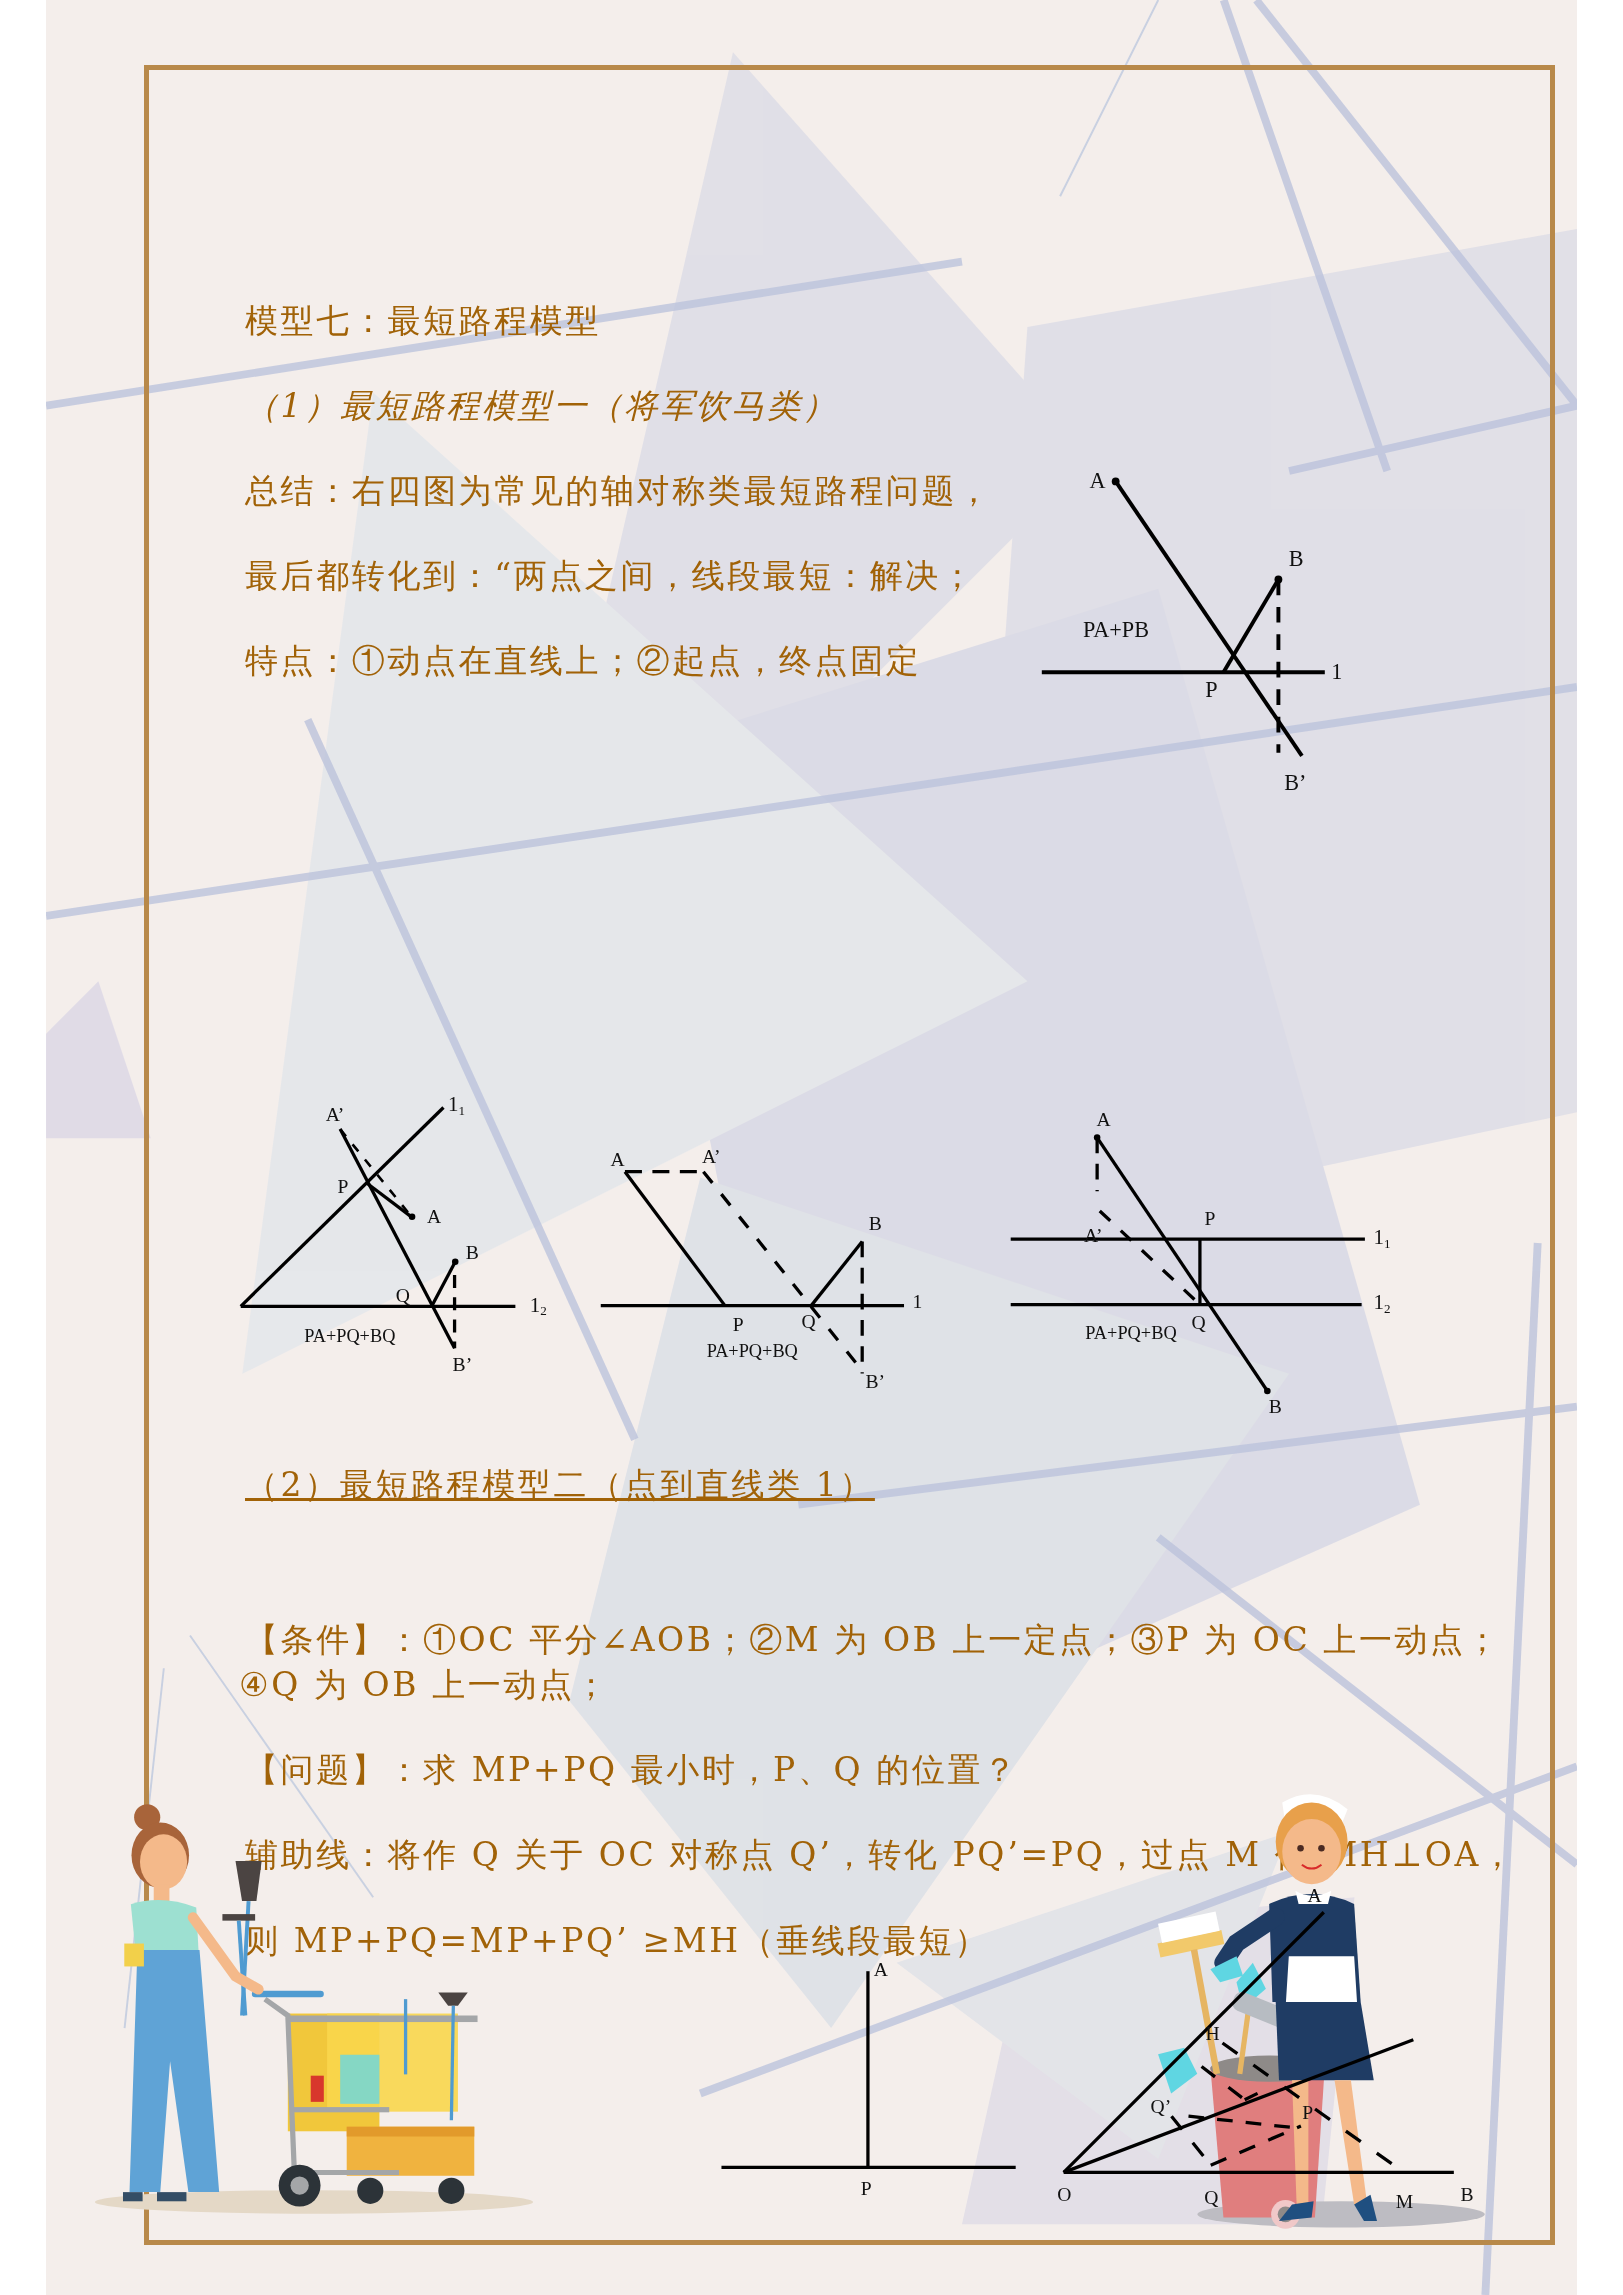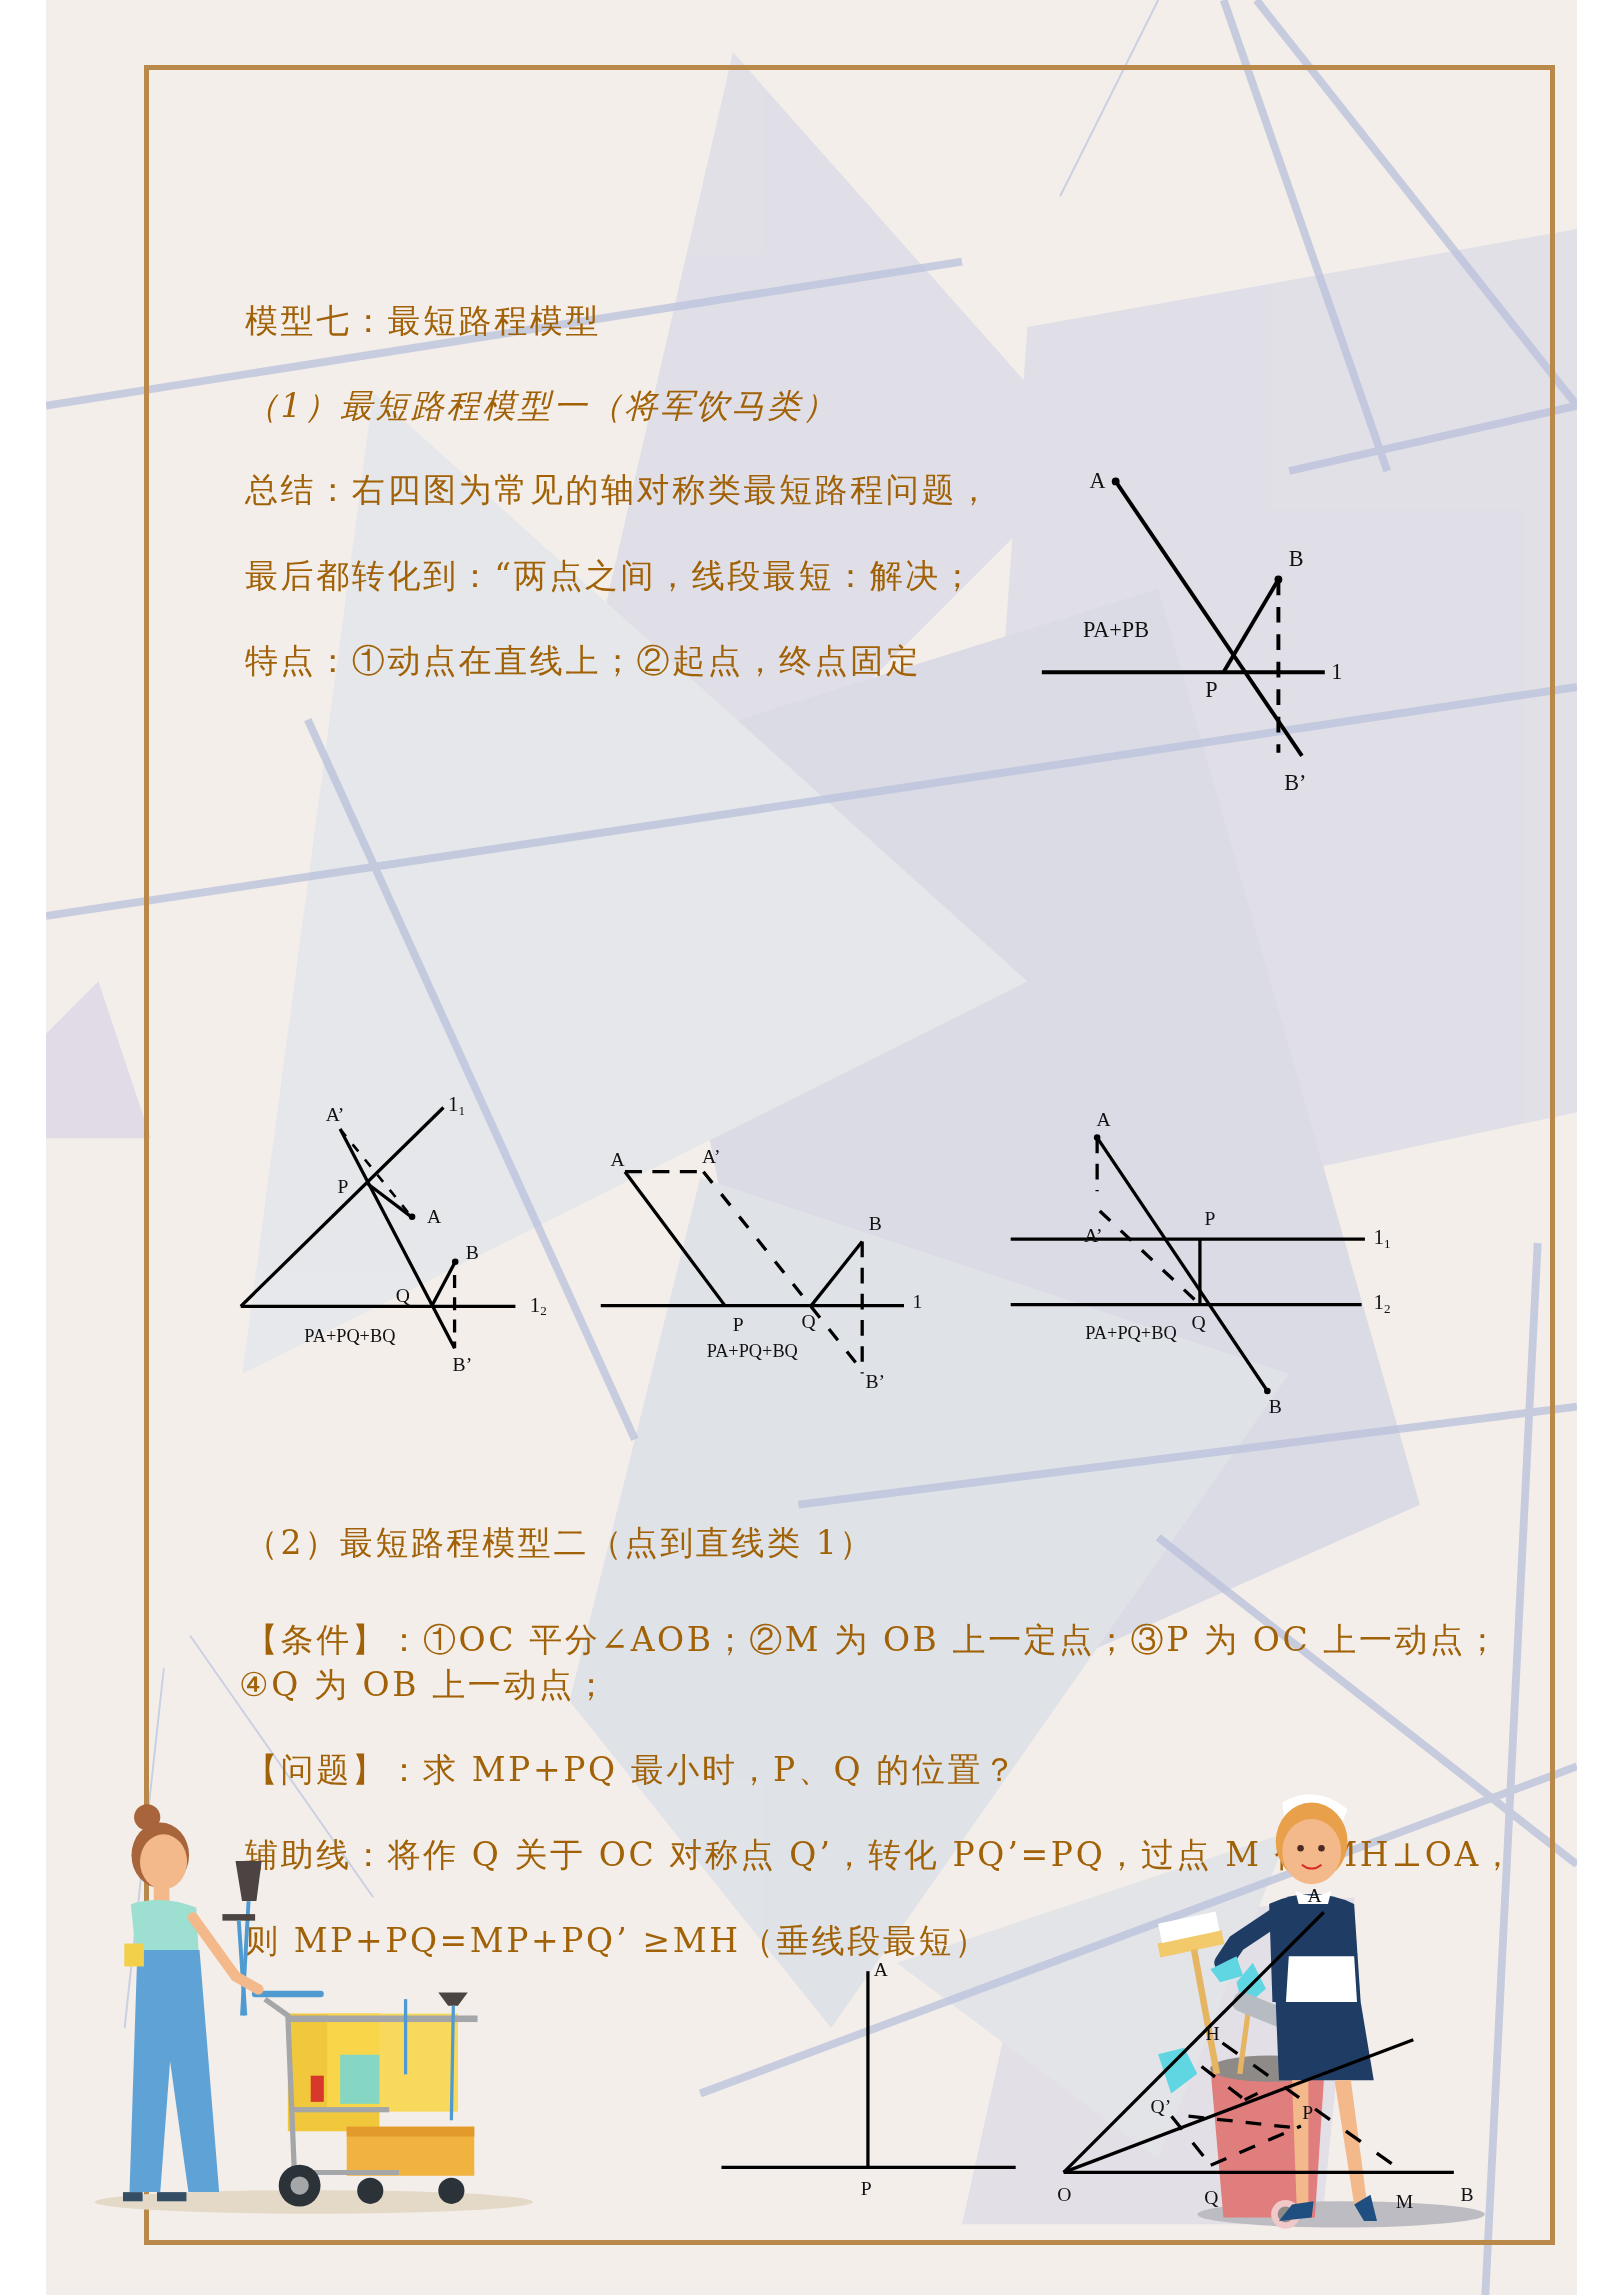--- a/index.html
+++ b/index.html
@@ -46,21 +46,21 @@
       <line x1="180" y1="2550" x2="120" y2="3100"></line>
       <line x1="220" y1="2500" x2="500" y2="2900"></line>
     </g>
   </svg>
 
   <div class="frame"></div>
 </div>
 
 <div class="txt" style="left:245px; top:301px;">模型七：最短路程模型</div>
 <div class="txt" style="left:245px; top:386px;font-style:italic;">（1）最短路程模型一（将军饮马类）</div>
-<div class="txt" style="left:245px; top:471px;font-family:Liberation Serif, serif;">总结：右四图为常见的轴对称类最短路程问题，</div>
+<div class="txt" style="left:245px; top:471px;">总结：右四图为常见的轴对称类最短路程问题，</div>
 <div class="txt" style="left:245px; top:556px;">最后都转化到：“两点之间，线段最短：解决；</div>
 <div class="txt" style="left:245px; top:641px;">特点：①动点在直线上；②起点，终点固定</div>
 
 <svg class="diagram" style="left:1027px; top:452px;" width="393" height="366" viewBox="0 0 600 560">
   <g stroke="#000" stroke-width="6" fill="none">
     <line x1="22" y1="337" x2="455" y2="337"></line>
     <line x1="135" y1="45" x2="420" y2="465"></line>
     <line x1="300" y1="337" x2="384" y2="195"></line>
     <line x1="384" y1="195" x2="384" y2="460" stroke-dasharray="24,18"></line>
   </g>
@@ -130,21 +130,21 @@
   <text x="155" y="70" font-size="30">A</text>
   <text x="136" y="248" font-size="30">A’</text>
   <text x="320" y="222" font-size="30">P</text>
   <text x="578" y="250" font-size="32"><tspan>1</tspan><tspan font-size="20" dy="6">1</tspan></text>
   <text x="578" y="350" font-size="32"><tspan>1</tspan><tspan font-size="20" dy="6">2</tspan></text>
   <text x="138" y="395" font-size="28">PA+PQ+BQ</text>
   <text x="300" y="380" font-size="30">Q</text>
   <text x="418" y="508" font-size="30">B</text>
 </svg>
 
-<div class="txt" style="left:245px; top:1523px;">（2）最短路程模型二（点到直线类 1）</div>
+<div class="txt" style="left:245px; top:1465px;text-decoration:underline;">（2）最短路程模型二（点到直线类 1）</div>
 <div class="txt" style="left:245px; top:1620px;text-align:center;">【条件】：①OC 平分∠AOB；②M 为 OB 上一定点；③P 为 OC 上一动点；</div>
 <div class="txt" style="left:239px; top:1665px;">④Q 为 OB 上一动点；</div>
 <div class="txt" style="left:245px; top:1750px;">【问题】：求 MP+PQ 最小时，P、Q 的位置？</div>
 <div class="txt" style="left:245px; top:1835px;">辅助线：将作 Q 关于 OC 对称点 Q’，转化 PQ’=PQ，过点 M 作 MH⊥OA，</div>
 <div class="txt" style="left:245px; top:1921px;text-align:center;">则 MP+PQ=MP+PQ’ ≥MH（垂线段最短）</div>
 
 <svg class="illus" style="left:85px; top:1780px;" width="458" height="471" viewBox="0 0 700 720">
   <ellipse cx="350" cy="645" rx="335" ry="18" fill="#e4d8c6"></ellipse>
 
   <polygon points="230,124 270,124 262,185 240,185" fill="#4b4442"></polygon>

